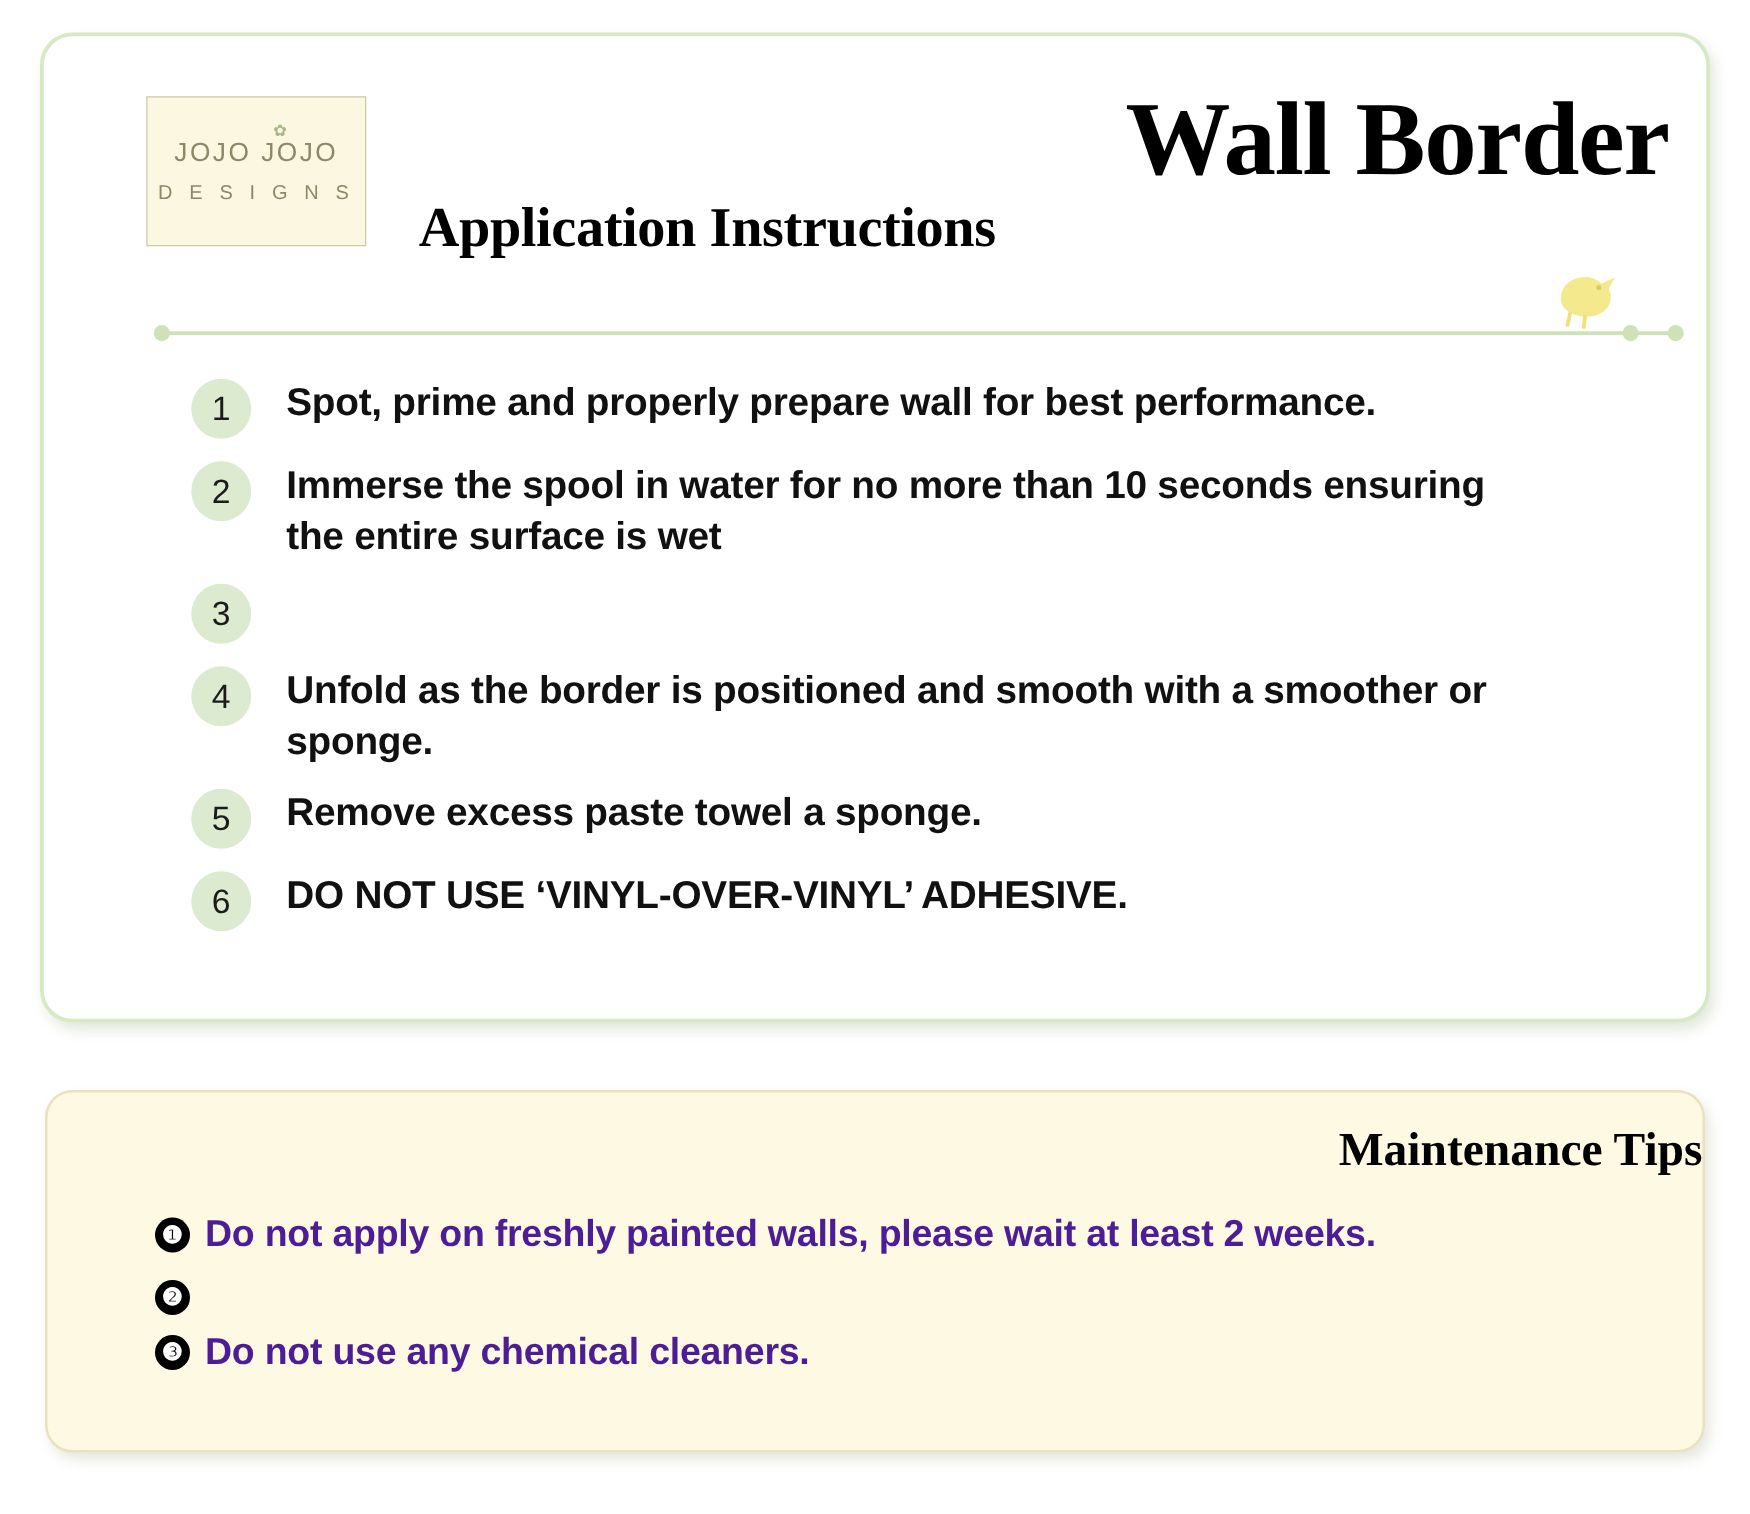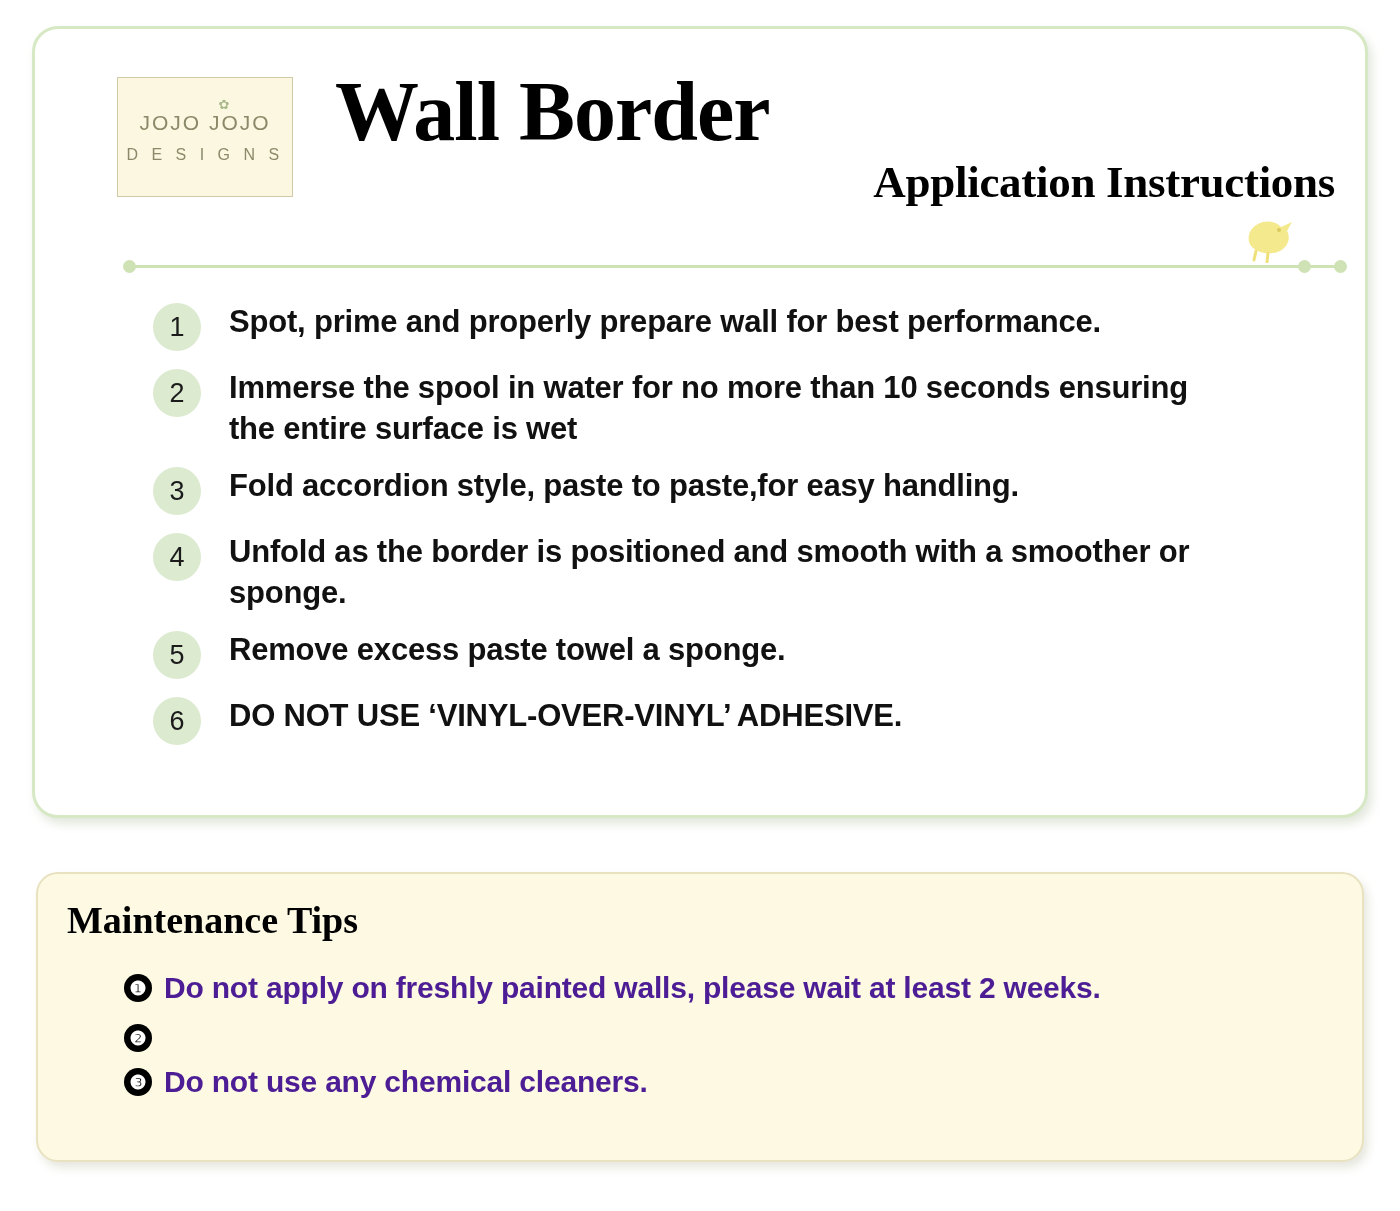--- a/index.html
+++ b/index.html
@@ -79,30 +79,30 @@
     left: 300px;
     top: 40px;
     width: 1000px;
   }
   .title-main {
     font-family: "Liberation Serif", serif;
     font-weight: bold;
     font-size: 84px;
     line-height: 86px;
     color: #000000;
-    text-align: left;
+    text-align: right;
     letter-spacing: -1px;
   }
   .title-sub {
     font-family: "Liberation Serif", serif;
     font-weight: bold;
     font-size: 45px;
     line-height: 50px;
     color: #000000;
-    text-align: right;
+    text-align: left;
     margin-top: 2px;
     letter-spacing: -0.3px;
   }
 
   
   .divider {
     position: absolute;
     left: 88px;
     top: 228px;
     width: 1224px;
@@ -183,21 +183,21 @@
     box-sizing: border-box;
     background: #fdf9e3;
     border: 2px solid #e8e2c0;
     border-radius: 22px;
     box-shadow: 4px 6px 10px rgba(170,170,140,0.28);
   }
   .tips-title {
     font-family: "Liberation Serif", serif;
     font-weight: bold;
     font-size: 38px;
-    text-align: left;
+    text-align: right;
     color: #000000;
     margin-top: 24px;
     padding-left: 29px;
   }
   .tips-list {
     margin-top: 26px;
     margin-left: 86px;
   }
   .tip {
     display: flex;
@@ -270,21 +270,20 @@
       <div class="step-text">Spot, prime and properly prepare wall for best performance.</div>
     </div>
 
     <div class="step tall">
       <div class="step-badge">2</div>
       <div class="step-text">Immerse the spool in water for no more than 10 seconds ensuring the entire surface is wet</div>
     </div>
 
     <div class="step">
       <div class="step-badge">3</div>
-      <div class="step-text">Fold accordion style, paste to paste,for easy handling.</div>
     </div>
 
     <div class="step tall">
       <div class="step-badge">4</div>
       <div class="step-text">Unfold as the border is positioned and smooth with a smoother or sponge.</div>
     </div>
 
     <div class="step">
       <div class="step-badge">5</div>
       <div class="step-text">Remove excess paste towel a sponge.</div>

